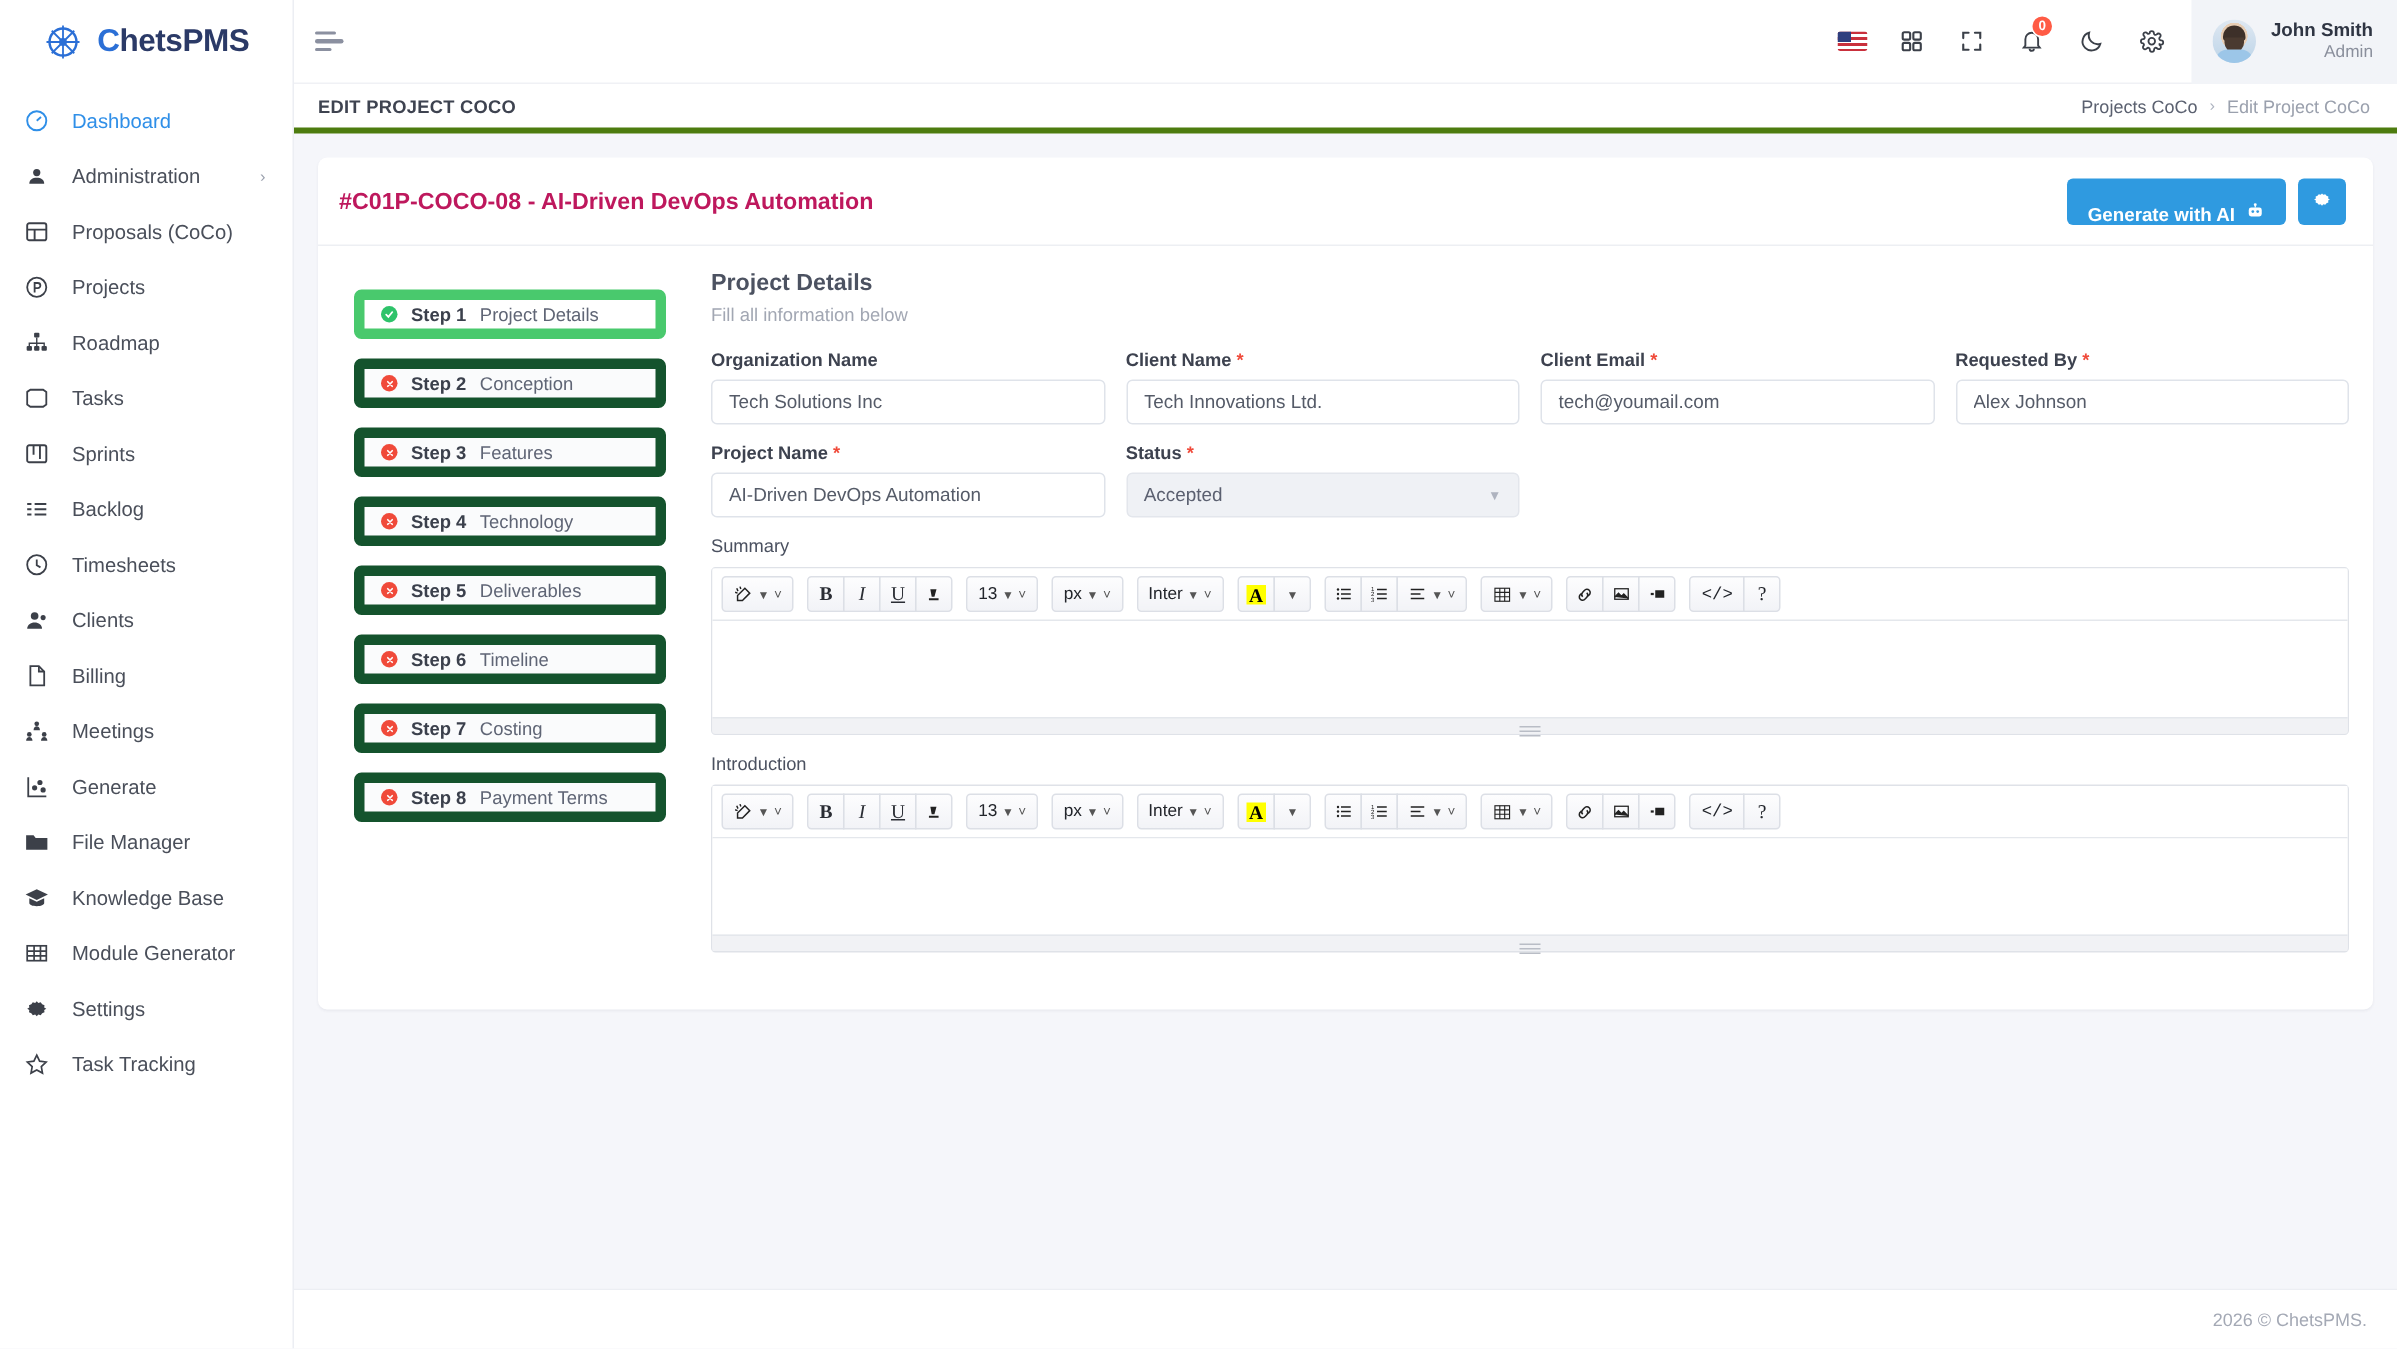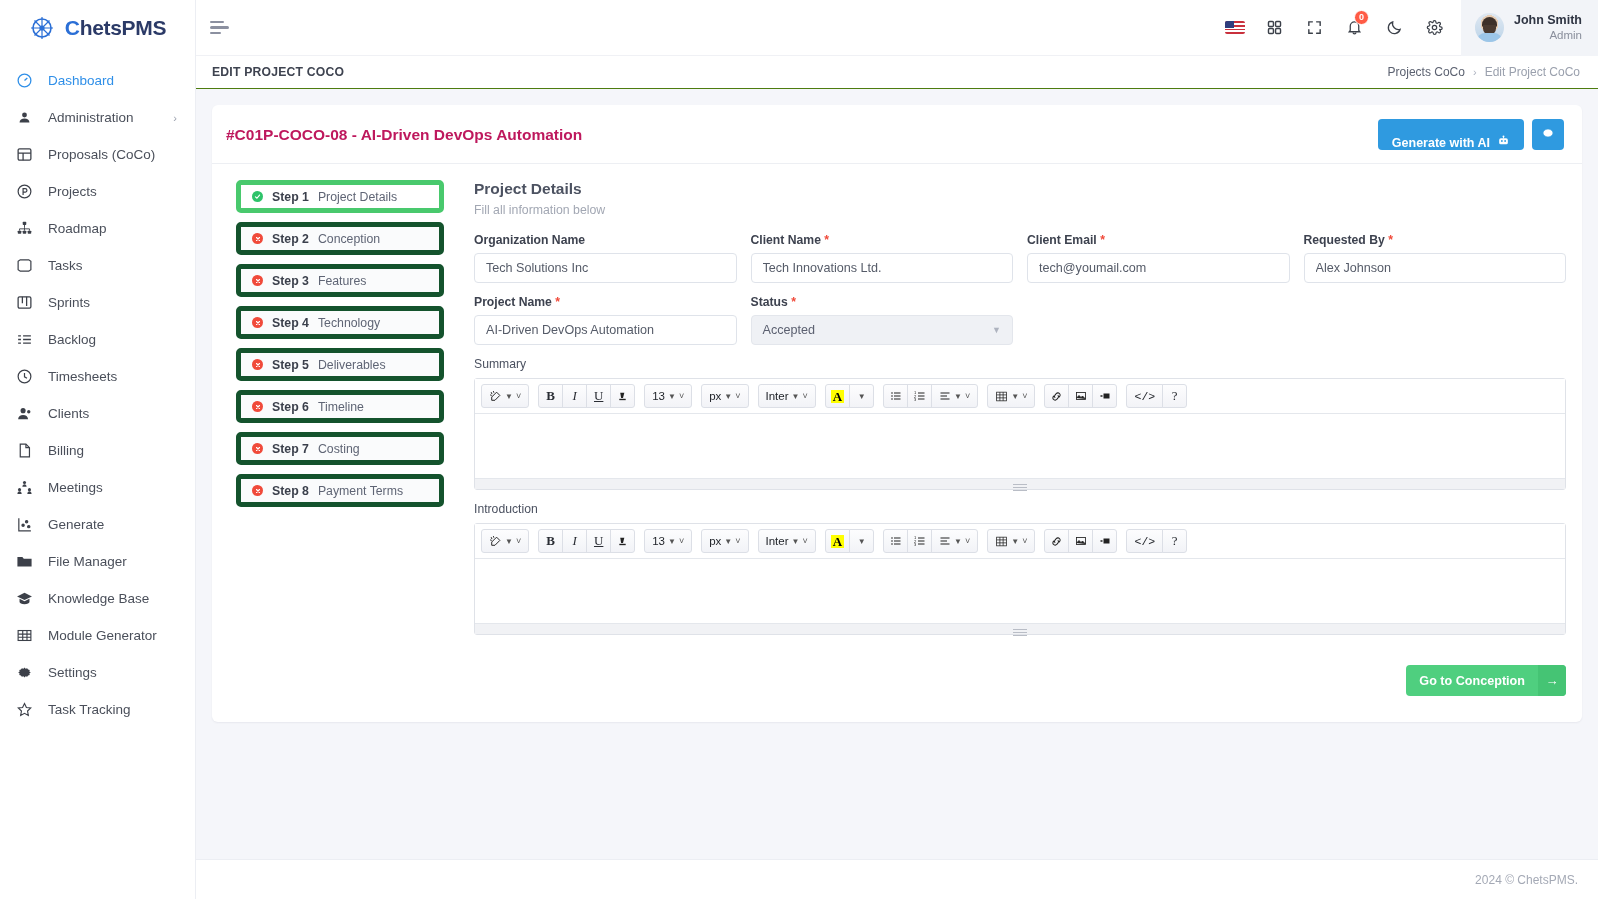--- a/index.html
+++ b/index.html
@@ -77,21 +77,21 @@
   .avatar .beard { position:absolute; left:8px; top:12px; width:13px; height:10px; border-radius:0 0 8px 8px; background:#4a3a30; }
   .avatar .face { position:absolute; left:9px; top:8px; width:11px; height:11px; border-radius:50%; background:#e5c3a4; }
   .avatar .shirt { position:absolute; left:2px; bottom:0; width:25px; height:9px; border-radius:8px 8px 0 0; background:#9cc6e8; }
   .user-meta { line-height:1.25; }
   .user-name { font-size: 12.5px; font-weight:700; color:#2f3543; }
   .user-role { font-size: 11.5px; color:#8a8f9c; }
 
   
   #pagebar {
     height: 33px; background:#ffffff; display:flex; align-items:center;
-    padding: 0 18px 0 16px; flex:0 0 33px; border-bottom:1px solid #4d7c0f;
+    padding: 0 18px 0 16px; flex:0 0 33px; border-bottom:4px solid #4d7c0f;
   }
   .page-title { font-size: 12.2px; font-weight: 700; color:#3e4350; letter-spacing:.2px; }
   .crumbs { margin-left:auto; display:flex; align-items:center; gap:8px; font-size:12px; }
   .crumbs a { color:#5b6170; text-decoration:none; cursor:pointer; }
   .crumbs .sep { color:#adb3c0; font-size:11px; }
   .crumbs .cur { color:#9aa0ad; }
 
   
   #content { flex: 1 1 auto; overflow: hidden; padding: 16px 16px 0 16px; }
   .card { background:#fff; border-radius:6px; box-shadow: 0 1px 2px rgba(50,60,80,.07); }
@@ -107,23 +107,24 @@
     padding: 0 14px; height: 31px; display:flex; align-items:flex-end; gap:7px;
   }
   .btn-gear { background:#2f9ae0; color:#fff; width:32px; height:31px; display:flex; align-items:center; justify-content:center; }
 
   .card-body { display:flex; padding: 16px 16px 26px 14px; gap: 0; }
 
   
   .steps { width: 218px; flex: 0 0 218px; padding-left: 10px; }
   .step {
     display:flex; align-items:center; gap:9px;
-    height: 33px; border:5px solid #14532d; border-radius:5px;
+    height: 33px; border:7px solid #14532d; border-radius:5px;
     background:#fafbfc; margin-bottom: 9px; padding: 0 11px;
     cursor:pointer;
+    margin-top:13px;
   }
   .step.active { background:#ffffff; border-color:#49c96d; }
   .step .dot { width:11px; height:11px; border-radius:50%; flex:0 0 11px; position:relative; display:flex; align-items:center; justify-content:center; }
   .step .dot.ok { background:#2ec36a; }
   .step .dot.err { background:#f04a3a; }
   .step .dot svg { display:block; }
   .step .n { font-size:12.3px; font-weight:700; color:#3b404c; }
   .step .lbl { font-size:12.3px; color:#5f6personally; color:#5f6575; }
 
   
@@ -859,27 +860,21 @@
                     </div>
                 </div>
               </div>
               <div class="earea"></div>
               <div class="egrip">
                   <i></i>
                 </div>
             </div>
           </div>
 
-          <div class="form-foot">
-            <div class="btn-next">
-              <span class="txt">Go to Conception</span>
-              <span class="arr">→</span>
-            </div>
-          </div>
         </div>
       </div>
     </div>
   </div>
 
   <footer id="footer">
-    <span>2024 © ChetsPMS.</span>
+    <span>2026 © ChetsPMS.</span>
   </footer>
 </div>
 
 </body></html>

